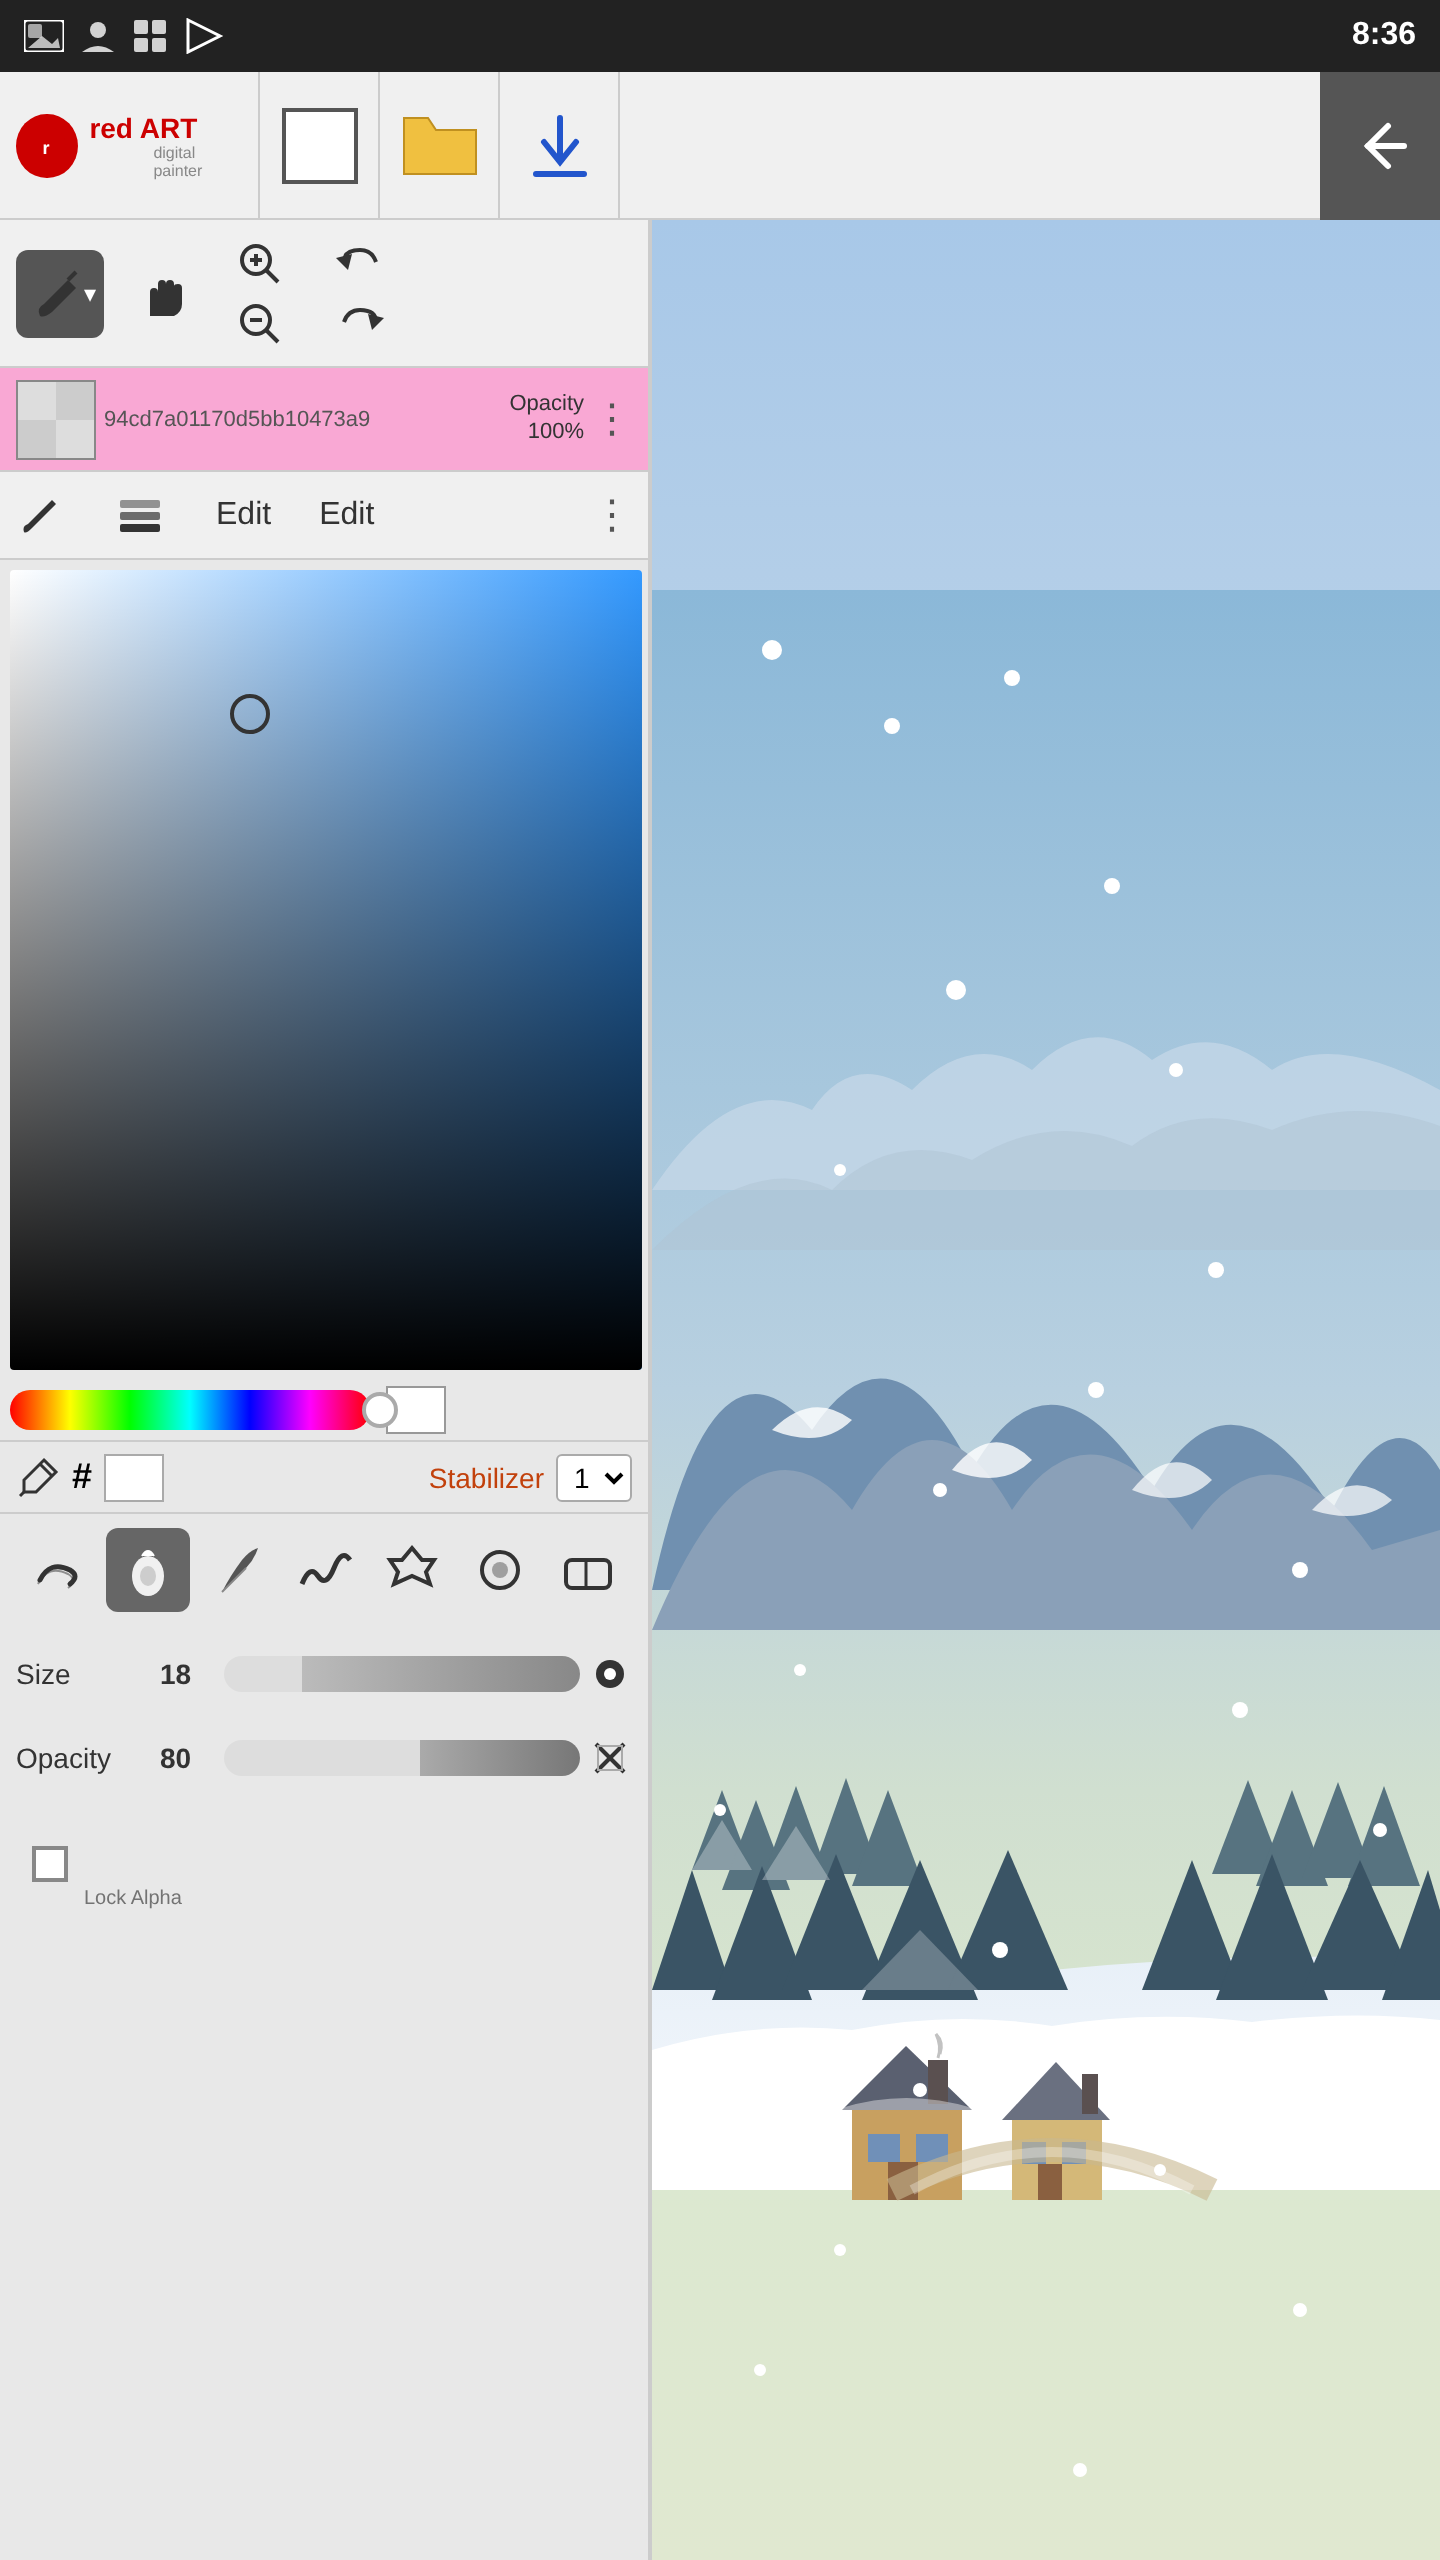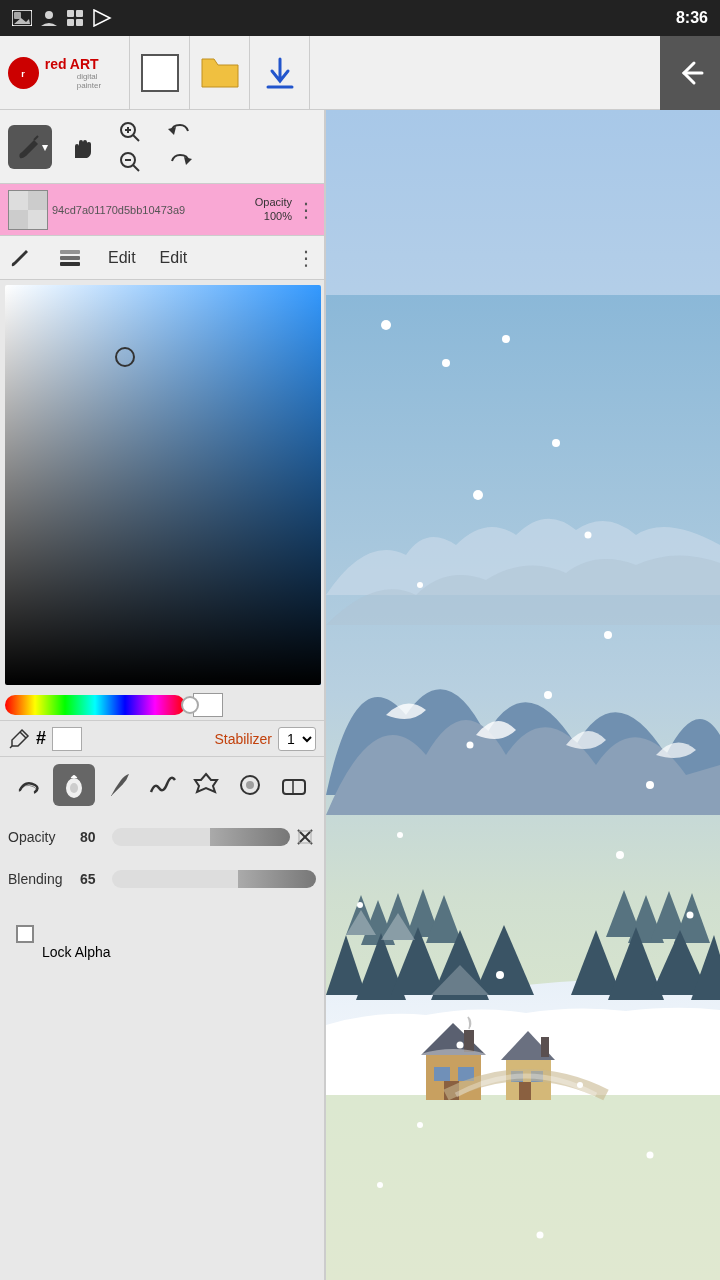--- a/index.html
+++ b/index.html
@@ -123,21 +123,21 @@
 
     
     #sliders-section { padding: 8px; display: flex; flex-direction: column; gap: 8px; background: #e8e8e8; }
     .slider-row { display: flex; align-items: center; height: 34px; }
     .slider-label { width: 70px; font-size: 14px; color: #333; }
     .slider-value { width: 32px; font-size: 14px; font-weight: bold; color: #333; margin-left: 2px; }
     .slider-track { flex: 1; height: 18px; background: linear-gradient(to right, #bbb, #555); border-radius: 9px; position: relative; }
     .slider-icon { width: 22px; height: 22px; display: flex; align-items: center; justify-content: center; font-size: 16px; margin-left: 4px; }
     .lock-alpha-row { display: flex; align-items: center; gap: 8px; padding: 4px 8px; }
     .checkbox { width: 18px; height: 18px; border: 2px solid #888; background: white; display: inline-block; }
-    .lock-alpha-label { font-size: 14px; color: #000000; margin-top: 36px; }
+    .lock-alpha-label { font-size: 10px; color: #737373; margin-top: 36px; }
 
     
     #winter-scene { width: 100%; height: 100%; position: relative; overflow: hidden; }
 
     
     .sky { position: absolute; top: 0; left: 0; right: 0; bottom: 0; background: linear-gradient(to bottom, #a8c8e8 0%, #c5d8e8 40%, #d8e8d0 70%, #e0e8d0 100%); }
 
     #right-panel { flex: 1; position: relative; }
   </style>
 </head>
@@ -368,41 +368,47 @@
         <div class="brush-tool-btn">
           <svg width="30" height="30" viewBox="0 0 30 30">
             <rect x="4" y="10" width="22" height="14" rx="3" fill="none" stroke="#333" stroke-width="2"></rect>
             <line x1="14" y1="10" x2="14" y2="24" stroke="#333" stroke-width="1.5"></line>
           </svg>
         </div>
       </div>
 
       <div id="sliders-section">
 
+        <div class="slider-row">
+          <span class="slider-label">Size</span>
+          <span class="slider-value">18</span>
+          <div class="slider-track" style="background: linear-gradient(to right, #ddd 0%, #ddd 22%, #bbb 22%, #888 100%);">
+          </div>
+          <div class="slider-icon">
+            <svg width="18" height="18" viewBox="0 0 18 18">
+              <circle cx="9" cy="9" r="7" fill="#333"></circle>
+              <circle cx="9" cy="9" r="3" fill="white"></circle>
+            </svg>
+          </div>
+        </div>
 
         <div class="slider-row">
           <span class="slider-label">Opacity</span>
           <span class="slider-value">80</span>
           <div class="slider-track" style="background: linear-gradient(to right, #ddd 0%, #ddd 55%, #aaa 55%, #777 100%);">
           </div>
           <div class="slider-icon">
             <svg width="18" height="18" viewBox="0 0 18 18">
               <path d="M2 2 L16 16" stroke="#333" stroke-width="2"></path>
               <path d="M2 16 L16 2" stroke="#333" stroke-width="2"></path>
               <rect x="3" y="3" width="12" height="12" fill="none" stroke="#aaa" stroke-width="1"></rect>
             </svg>
           </div>
         </div>
 
-        <div class="slider-row">
-          <span class="slider-label">Blending</span>
-          <span class="slider-value">65</span>
-          <div class="slider-track" style="background: linear-gradient(to right, #ddd 0%, #ddd 62%, #aaa 62%, #777 100%);">
-          </div>
-        </div>
 
         <div class="lock-alpha-row">
           <div class="checkbox"></div>
           <span class="lock-alpha-label">Lock Alpha</span>
         </div>
       </div>
 
     </div>
 
     <div id="right-panel">

